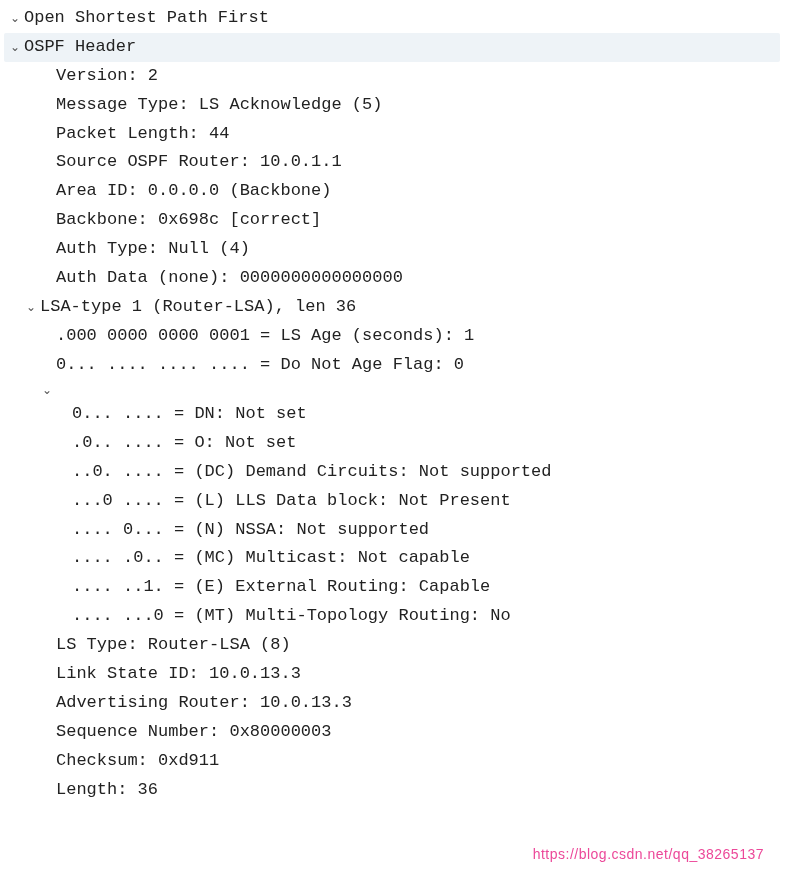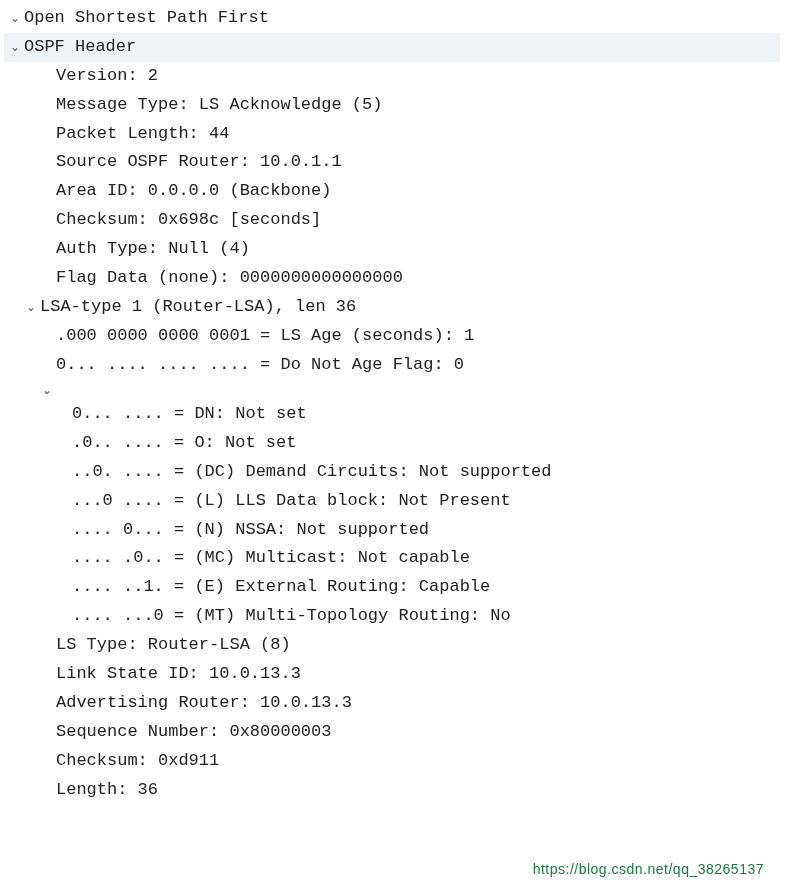--- a/index.html
+++ b/index.html
@@ -36,22 +36,22 @@
   .indent-4 { padding-left: 64px; }
   .highlight {
     background: #eef3f7;
     border-radius: 2px;
     margin-left: -4px;
     padding-left: 4px;
   }
   .watermark {
     position: absolute;
     right: 24px;
-    bottom: 8px;
-    color: #15803d;
+    bottom: 23px;
+    color: #ec4899;
     font-family: sans-serif;
     font-size: 14px;
     letter-spacing: 0.5px;
     pointer-events: none;
   }
   .content { white-space: pre; }
 </style>
 </head>
 <body>
 
@@ -63,23 +63,23 @@
 <div class="row indent-1 highlight">
   <span class="toggle">⌄</span>
   <span class="content">OSPF Header</span>
 </div>
 
 <div class="row indent-3"><span class="content">Version: 2</span></div>
 <div class="row indent-3"><span class="content">Message Type: LS Acknowledge (5)</span></div>
 <div class="row indent-3"><span class="content">Packet Length: 44</span></div>
 <div class="row indent-3"><span class="content">Source OSPF Router: 10.0.1.1</span></div>
 <div class="row indent-3"><span class="content">Area ID: 0.0.0.0 (Backbone)</span></div>
-<div class="row indent-3"><span class="content">Checksum: 0x698c [seconds]</span></div>
+<div class="row indent-3"><span class="content">Backbone: 0x698c [correct]</span></div>
 <div class="row indent-3"><span class="content">Auth Type: Null (4)</span></div>
-<div class="row indent-3"><span class="content">Flag Data (none): 0000000000000000</span></div>
+<div class="row indent-3"><span class="content">Auth Data (none): 0000000000000000</span></div>
 
 <div class="row indent-1">
   <span class="toggle">⌄</span>
   <span class="content">LSA-type 1 (Router-LSA), len 36</span>
 </div>
 
 <div class="row indent-3"><span class="content">.000 0000 0000 0001 = LS Age (seconds): 1</span></div>
 <div class="row indent-3"><span class="content">0... .... .... .... = Do Not Age Flag: 0</span></div>
 
 <div class="row indent-2">

